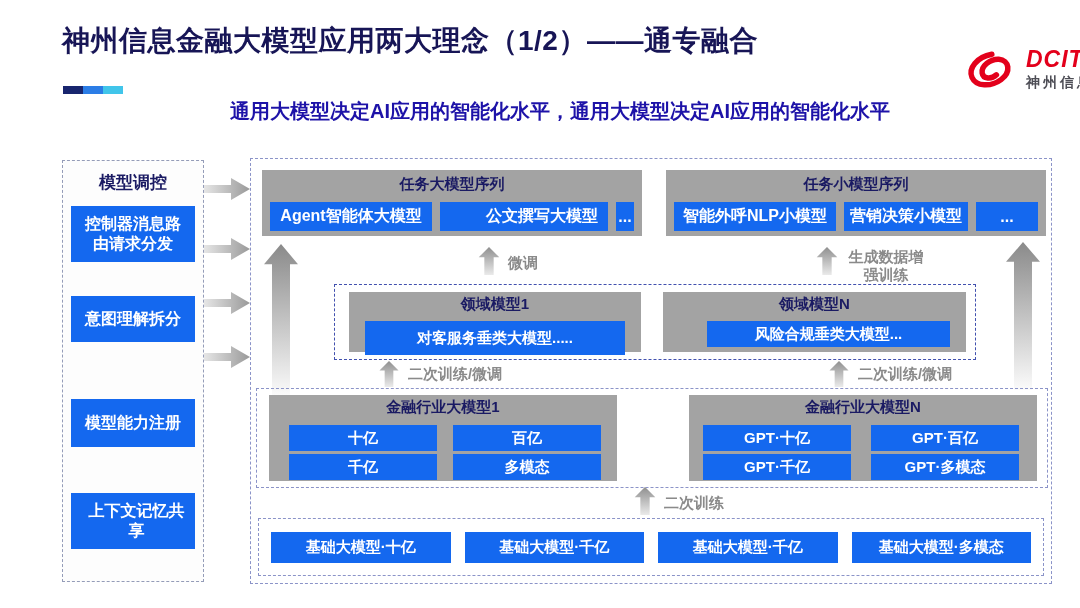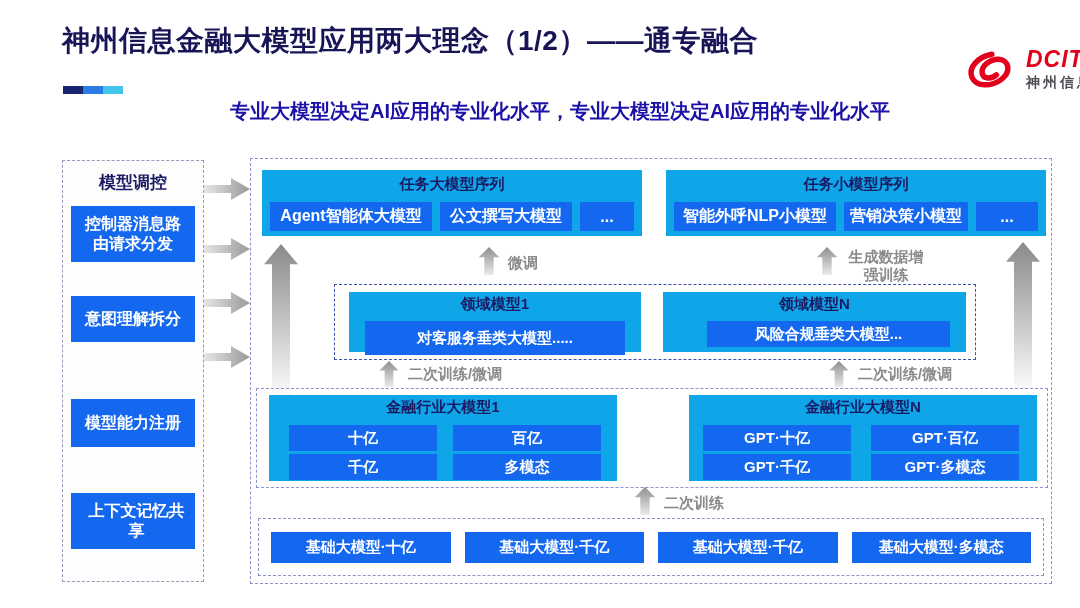--- a/index.html
+++ b/index.html
@@ -30,21 +30,21 @@
   .sidebar-title { position:absolute; left:0; right:0; top:10px; text-align:center;
     font-size:17px; font-weight:bold; color:#1A1A63; }
   .side-btn { position:absolute; left:8px; right:8px; background:#1468EF; color:#fff;
     display:flex; align-items:center; justify-content:center; text-align:center;
     font-size:16px; font-weight:bold; line-height:1.25; padding:2px 8px; box-sizing:border-box; }
 
   .dashed-outer { position:absolute; left:250px; top:158px; width:800px; height:424px;
     border:1px dashed #8b93c8; }
   .dashed-blue  { position:absolute; border:1px dashed #4150ae; }
 
-  .gray-group { position:absolute; background:#0ea5e9; }
+  .gray-group { position:absolute; background:#a3a3a3; }
   .group-title { position:absolute; left:0; right:0; text-align:center;
     color:#1A1A63; font-weight:bold; font-size:15px; }
   .blue-btn { background:#1468EF; color:#ffffff; display:flex; align-items:center;
     justify-content:center; text-align:left; font-weight:bold; font-size:16px;
     white-space:nowrap; }
   .btn-row { position:absolute; left:8px; right:8px; top:32px; height:29px; display:flex; gap:8px; }
   .btn-row .blue-btn { height:100%; }
   .grid-btn { position:absolute; height:26px; font-size:15px; }
   .arrow-label { position:absolute; color:#8a8a8a; font-size:15px; font-weight:bold; line-height:1.2; }
   .base-box { position:absolute; left:258px; top:518px; width:786px; height:58px;
@@ -83,21 +83,21 @@
   </div>
   <div class="logo">
     <svg width="56" height="46" viewBox="0 0 56 46">
       <path d="M33 7 C18 5 6 13 7 23 C8 33 22 38 34 34 C46 30 48 18 38 14 C30 11 19 15 18 22 C17 28 25 31 31 28" fill="none" stroke="#E3001B" stroke-width="5.5" stroke-linecap="round" transform="rotate(-18 28 23)"></path>
     </svg>
     <div class="logo-text">
       <div class="logo-name">DCITS</div>
       <div class="logo-cn">神州信息</div>
     </div>
   </div>
-  <div class="subtitle">专业大模型决定AI应用的专业化水平，专业大模型决定AI应用的专业化水平</div>
+  <div class="subtitle">通用大模型决定AI应用的智能化水平，通用大模型决定AI应用的智能化水平</div>
 
   <div class="sidebar">
     <div class="sidebar-title">模型调控</div>
     <div class="side-btn" style="top:45px;  height:56px;">控制器消息路由请求分发</div>
     <div class="side-btn" style="top:135px; height:46px;">意图理解拆分</div>
     <div class="side-btn" style="top:238px; height:48px;">模型能力注册</div>
     <div class="side-btn" style="top:332px; height:56px;padding-left:15px;">上下文记忆共享</div>
   </div>
 
   <svg class="abs" style="left:204px; top:176px;" width="46" height="26" viewBox="0 0 46 26">
@@ -112,21 +112,21 @@
   <svg class="abs" style="left:204px; top:344px;" width="46" height="26" viewBox="0 0 46 26">
       <polygon points="0,9 27,9 27,2 46,13 27,24 27,17 0,17" fill="url(#gR)"></polygon>
     </svg>
 
   <div class="dashed-outer"></div>
 
   <div class="gray-group" style="left:262px; top:170px; width:380px; height:66px;">
     <div class="group-title" style="top:5px;">任务大模型序列</div>
     <div class="btn-row">
       <div class="blue-btn" style="width:162px;">Agent智能体大模型</div>
-      <div class="blue-btn" style="width:132px;">公文撰写大模型</div>
+      <div class="blue-btn" style="width:132px;padding-left:36px;">公文撰写大模型</div>
       <div class="blue-btn" style="flex:1;">...</div>
     </div>
   </div>
 
   <div class="gray-group" style="left:666px; top:170px; width:380px; height:66px;">
     <div class="group-title" style="top:5px;">任务小模型序列</div>
     <div class="btn-row">
       <div class="blue-btn" style="width:162px;">智能外呼NLP小模型</div>
       <div class="blue-btn" style="width:124px;">营销决策小模型</div>
       <div class="blue-btn" style="flex:1;">...</div>

